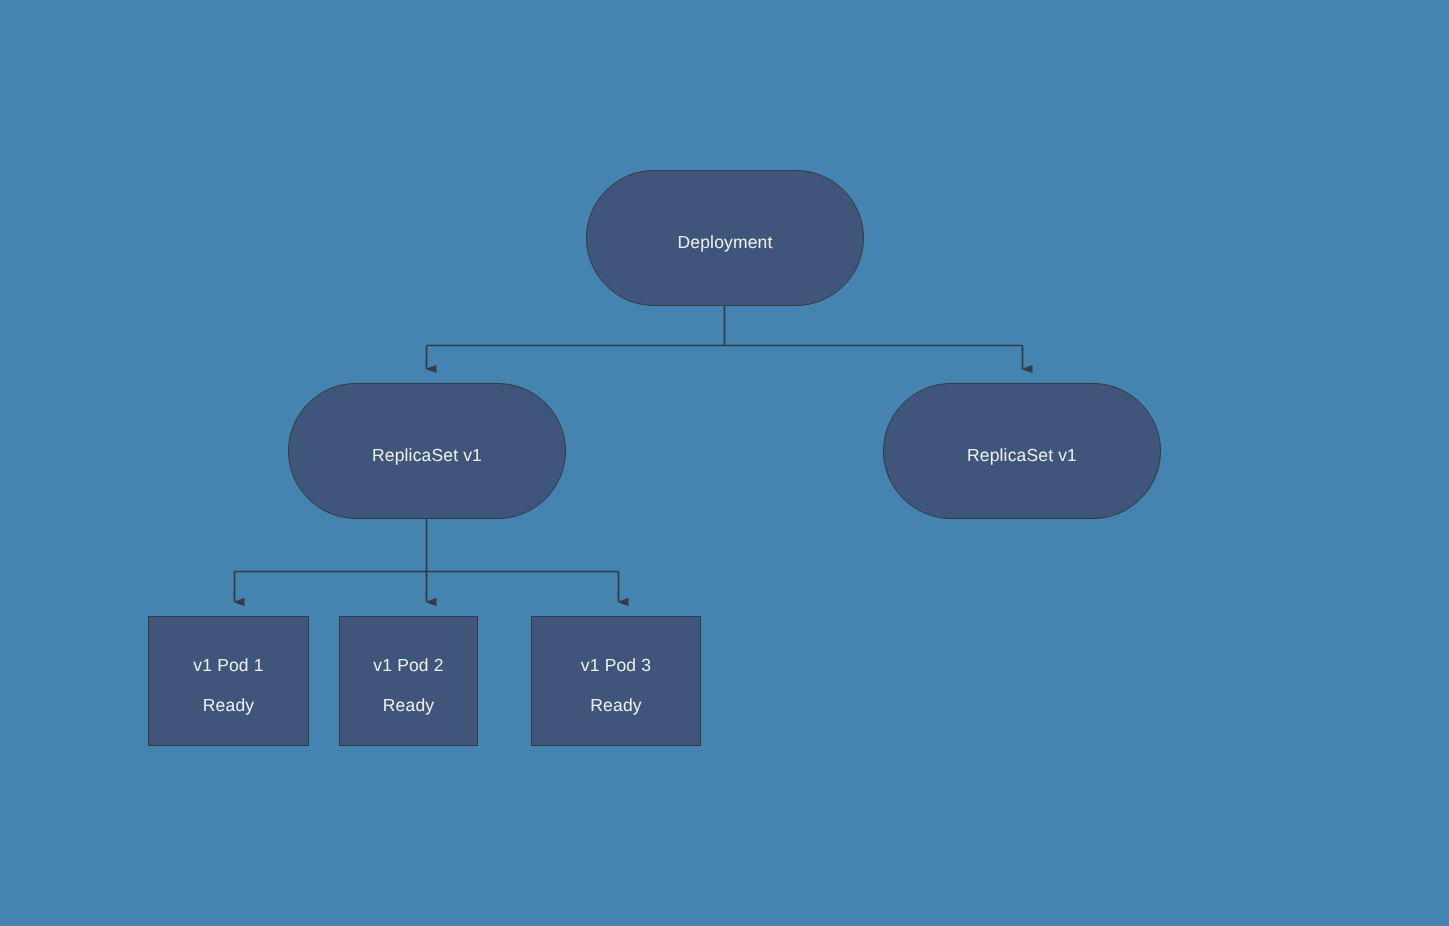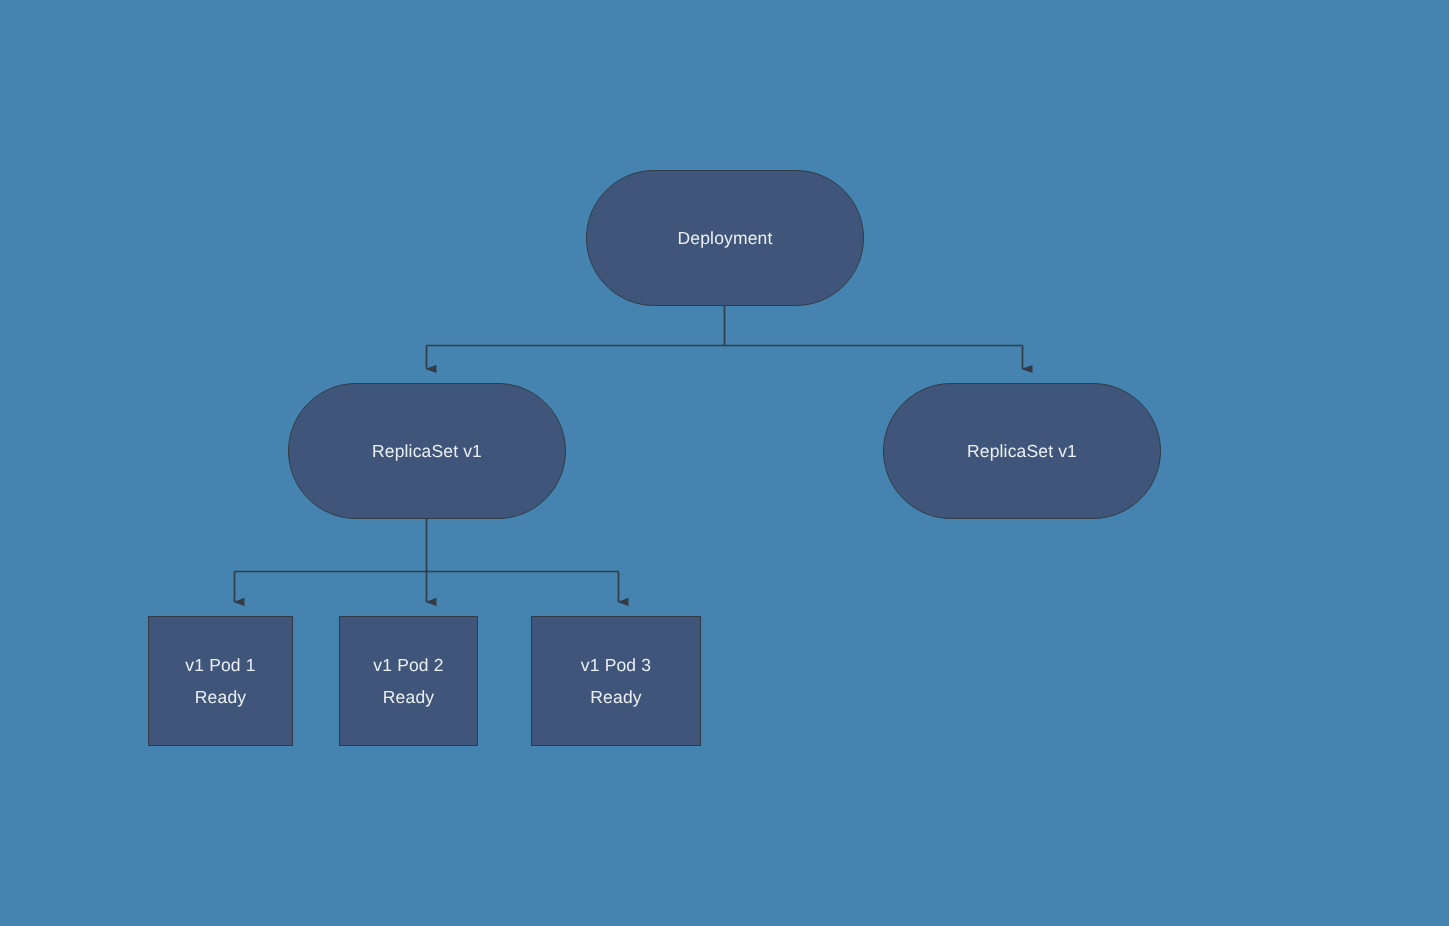--- a/index.html
+++ b/index.html
@@ -45,20 +45,21 @@
     text-rendering: geometricPrecision;
   }
   .node.stadium {
     border-radius: 70px;
   }
   .node.rect {
     border-radius: 0;
   }
   .node-line {
     display: block;
+    margin-top: 8px;
   }
   
   #node-deployment {
     left: 586px;
     top: 170px;
     width: 278px;
     height: 136px;
   }
   #node-replicaset-left {
     left: 288px;
@@ -68,21 +69,21 @@
   }
   #node-replicaset-right {
     left: 883px;
     top: 383px;
     width: 278px;
     height: 136px;
   }
   #node-pod-1 {
     left: 148px;
     top: 616px;
-    width: 145px;
+    width: 161px;
     height: 130px;
   }
   #node-pod-2 {
     left: 339px;
     top: 616px;
     width: 139px;
     height: 130px;
   }
   #node-pod-3 {
     left: 531px;

